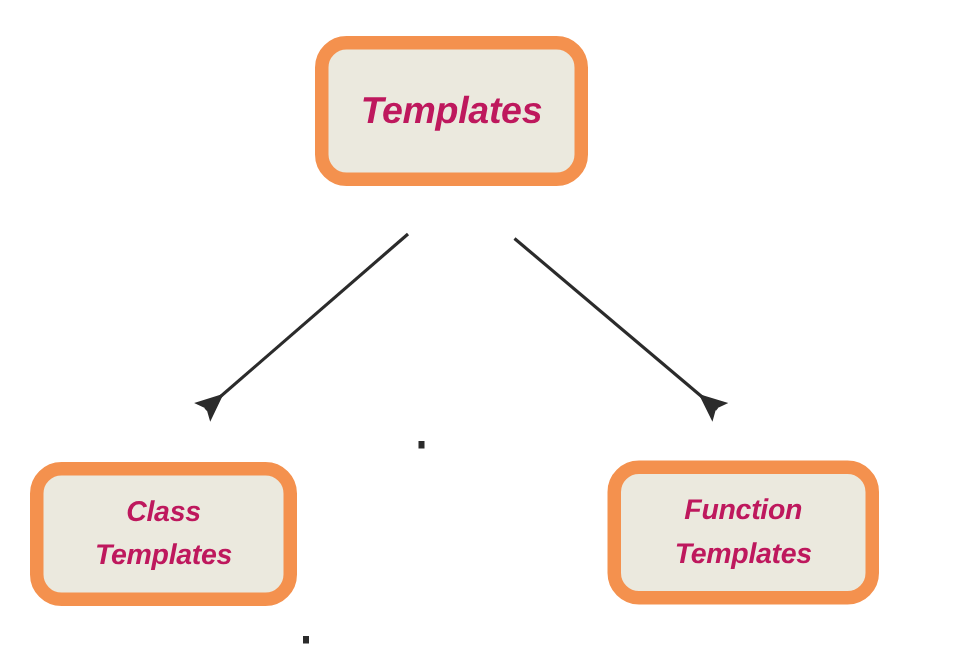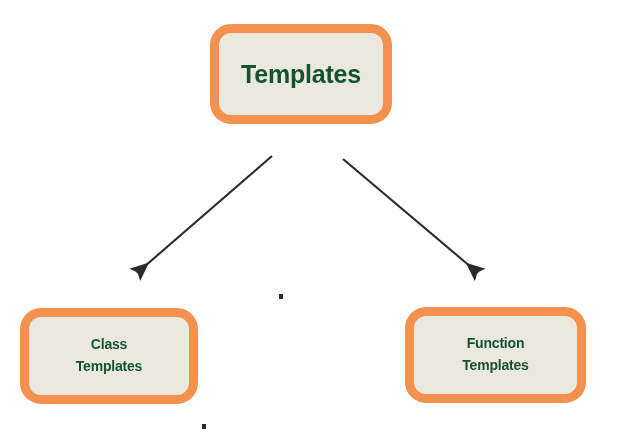--- a/index.html
+++ b/index.html
@@ -27,25 +27,26 @@
     box-sizing: border-box;
     background: #ebe9de;
     border: 9px solid #f4914e;
     border-radius: 21px;
     display: flex;
     align-items: center;
     justify-content: center;
     text-align: center;
   }
   .node-label {
-    color: #14532d;
+    color: #be185d;
     font-weight: bold;
     line-height: 1.55;
     letter-spacing: -0.2px;
     white-space: pre-line;
+    font-style: italic;
   }
 
   #node-root {
     left: 210px;
     top: 24px;
     width: 182px;
     height: 100px;
   }
   #node-root .node-label {
     font-size: 25px;
@@ -58,21 +59,21 @@
     height: 96px;
   }
   #node-function {
     left: 405px;
     top: 307px;
     width: 181px;
     height: 96px;
   }
   #node-class .node-label,
   #node-function .node-label {
-    font-size: 14px;
+    font-size: 19px;
   }
 
   
   #connector-layer {
     position: absolute;
     left: 0;
     top: 0;
     width: 640px;
     height: 446px;
     pointer-events: none;

